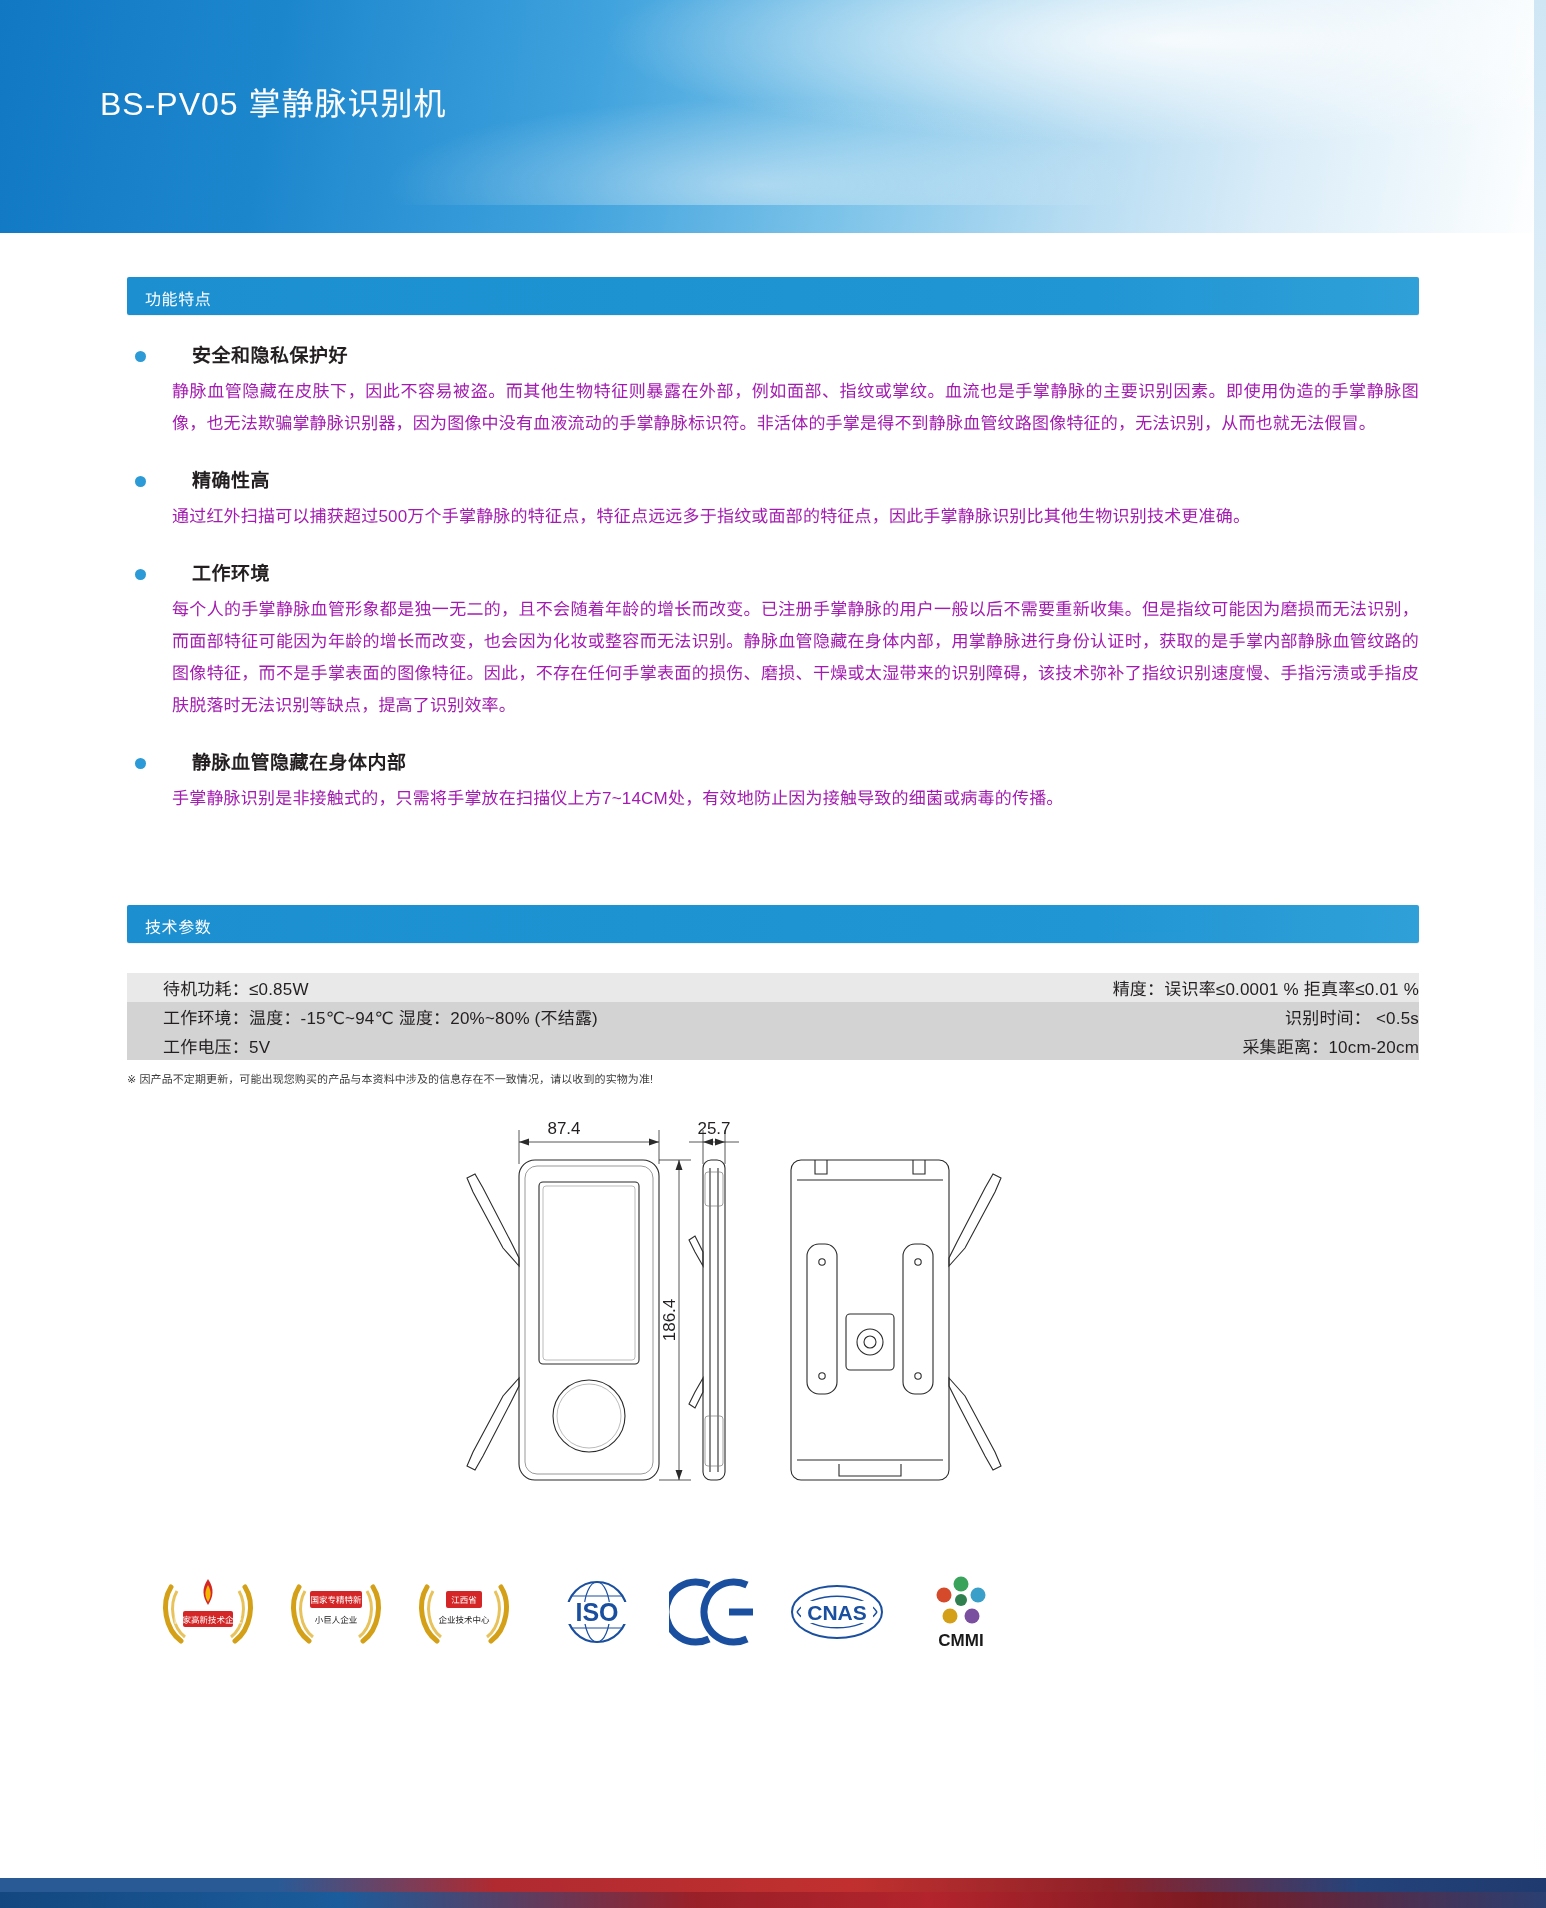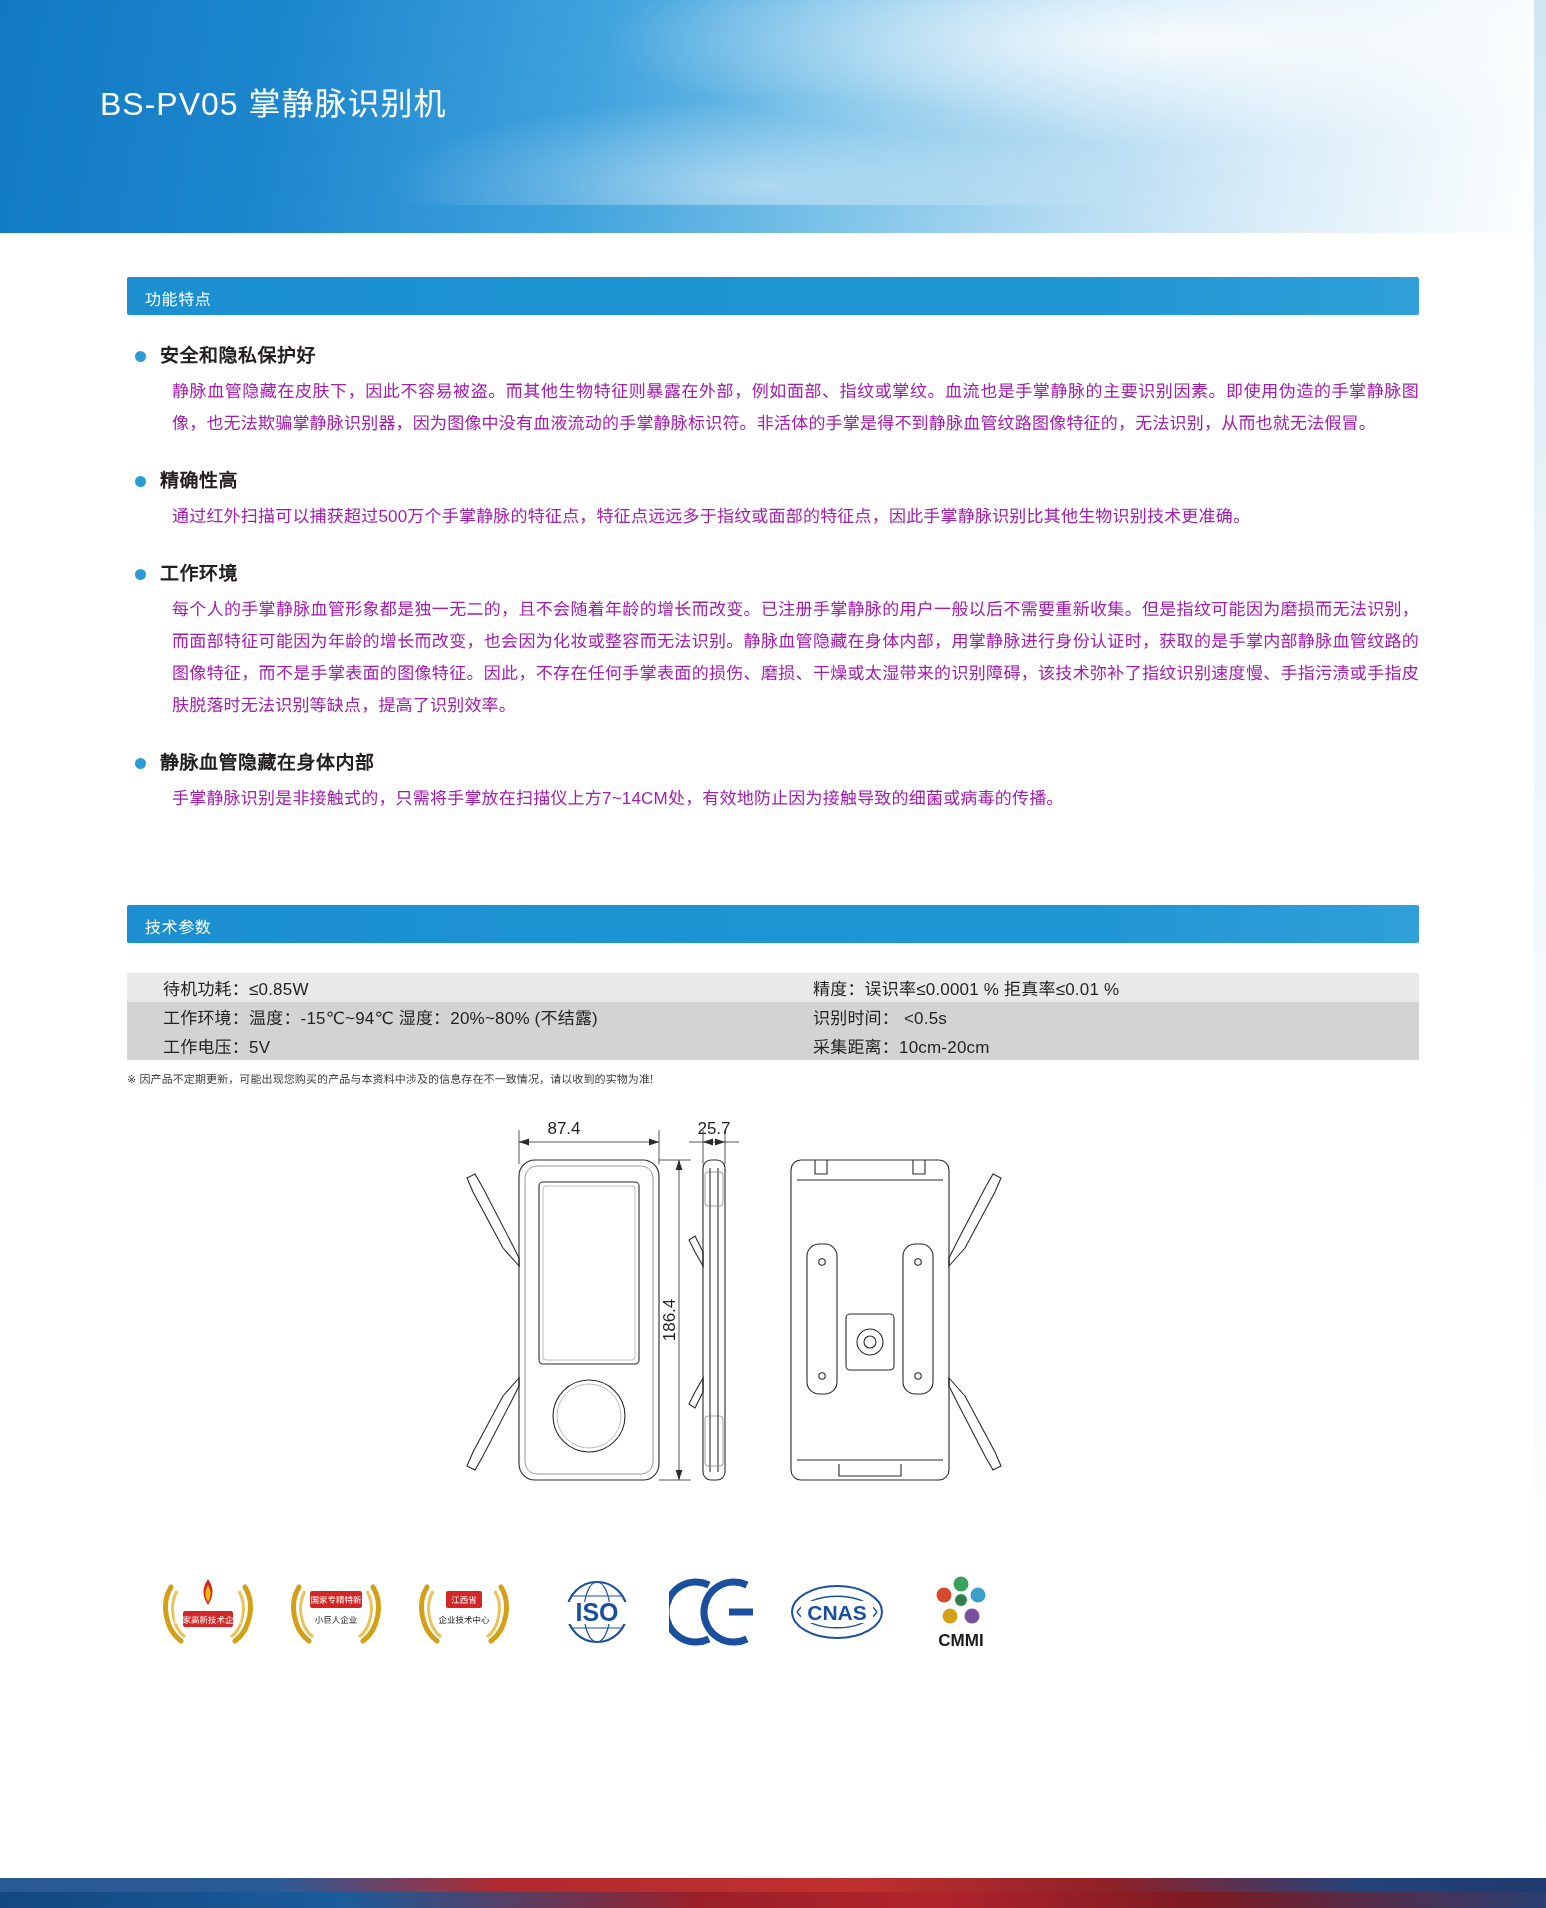--- a/index.html
+++ b/index.html
@@ -72,20 +72,21 @@
     width: 1292px;
     margin: 0 auto;
     padding-top: 28px;
   }
   .feature {
     margin-bottom: 28px;
   }
   .feature-head {
     display: flex;
     align-items: flex-start;
+    gap: 32px;
   }
   .bullet {
     width: 11px;
     height: 11px;
     border-radius: 50%;
     background: #2b9ad6;
     margin-top: 8px;
     margin-left: 8px;
     margin-right: 14px;
     flex: none;
@@ -122,21 +123,21 @@
   .spec-table td {
     height: 29px;
     font-size: 17px;
     color: #231f20;
     padding: 0 0 0 36px;
     vertical-align: middle;
     letter-spacing: 0.2px;
   }
   .spec-table tr.odd td { background: #e9e9e9; }
   .spec-table tr.even td { background: #d3d3d3; }
-  .spec-table td.col-right { padding-left: 40px; }
+  .spec-table td.col-right { padding-left: 40px; text-align: right; }
   .spec-note {
     margin-top: 10px;
     font-size: 11px;
     color: #3b3b3b;
     letter-spacing: 0.1px;
   }
 
   
   .drawing-area {
     width: 1292px;

